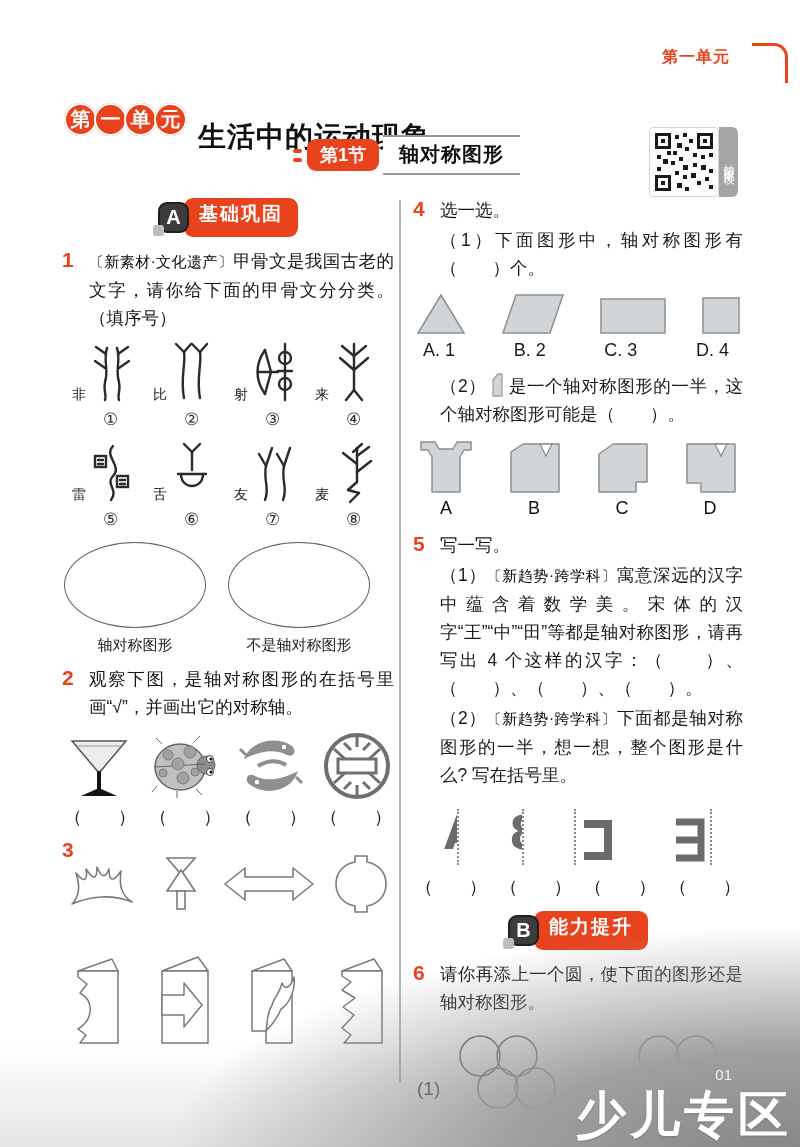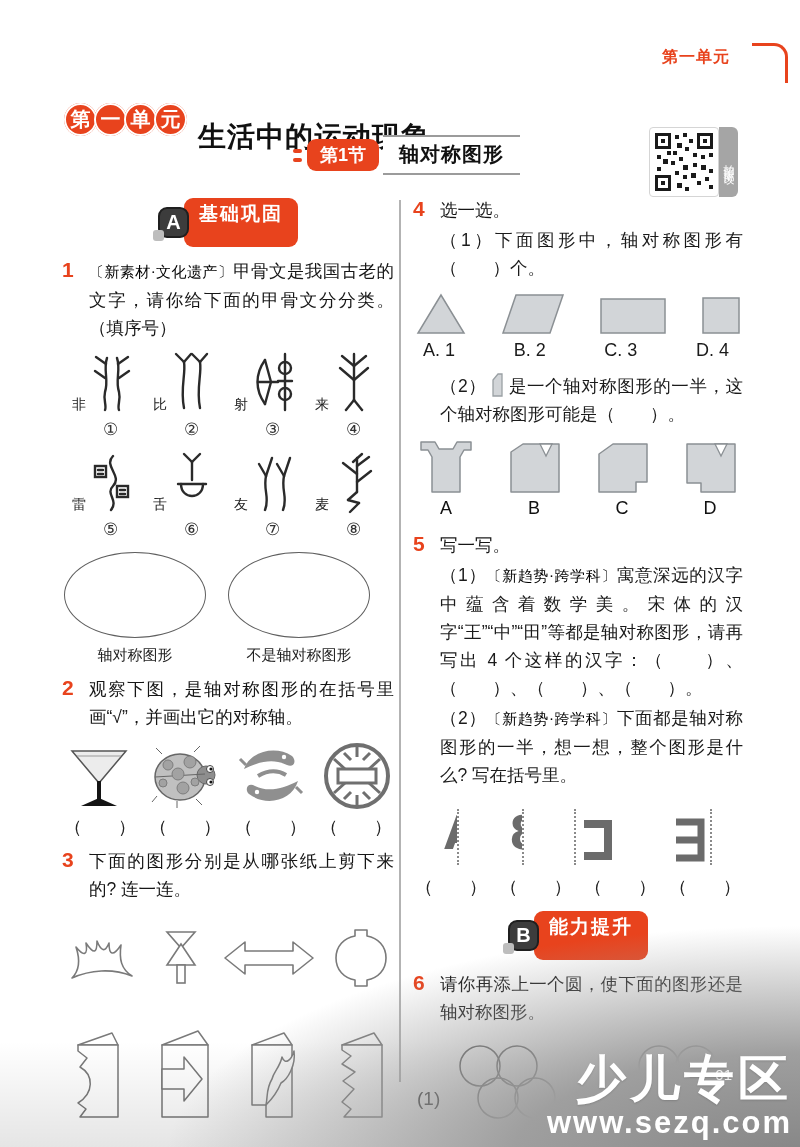--- a/index.html
+++ b/index.html
@@ -33,21 +33,21 @@
   .col { position:absolute; top:196px; }
   .col-left  { left:62px;  width:332px; }
   .col-right { left:413px; width:330px; }
   
   .ab-row { display:flex; justify-content:center; margin:2px 0 10px; }
   .ab { display:flex; align-items:center; }
   .ab-letter { position:relative; width:31px; height:31px; background:#3c3c3c; border:2px solid #1f1f1f; border-radius:9px;
     color:#fff; font-size:20px; font-weight:bold; display:grid; place-items:center; z-index:1; }
   .ab-letter::before { content:""; position:absolute; left:-7px; bottom:-5px; width:11px; height:11px; background:#bdbdbd; border-radius:3px; z-index:-1; }
   .ab-label { background:#e8431d; color:#fff; font-size:19px; font-weight:bold; letter-spacing:2px;
-    padding:3px 15px 20px; border-radius:9px; margin-left:-5px; }
+    padding:3px 15px 10px; border-radius:9px; margin-left:-5px; }
   
   .q { position:relative; padding-left:27px; font-size:17.5px; line-height:28px; text-align:justify; color:#161616; }
   .qnum { position:absolute; left:0; top:-1px; color:#e8431d; font-size:21px; font-weight:bold; }
   .tag { color:#000000; font-family:"Liberation Serif", serif; font-size:15px; }
   .sub { padding-left:27px; font-size:17.5px; line-height:28px; text-align:justify; margin-top:2px; }
   
   .oracle-grid { display:grid; grid-template-columns:repeat(4,1fr); row-gap:10px; margin:8px 0 12px; padding-left:8px; }
   .oracle-cell { text-align:center; }
   .oracle-art { position:relative; height:66px; }
   .oracle-label { position:absolute; left:2px; bottom:2px; font-family:"Liberation Serif", serif; font-size:14px; color:#222; }
@@ -388,21 +388,20 @@
     </div>
     <div class="paren-row">
       <span>（　　）</span>
       <span>（　　）</span>
       <span>（　　）</span>
       <span>（　　）</span>
     </div>
 
     <p class="q">
       <span class="qnum">3</span>
-      <span>下面的图形分别是从哪张纸上剪下来的? 连一连。</span>
     </p>
 
     <div class="shape-row">
       <span>
         <svg width="76" height="52" viewBox="0 0 76 52">
           <path d="M8,46 C16,38 16,27 12,15 C20,25 24,23 22,11 C30,23 33,21 33,9 C37,19 41,21 45,11 C45,23 49,25 57,13 C55,27 57,37 68,44 C48,36 26,38 8,46 Z" fill="#fff" stroke="#7a7a7a" stroke-width="1.6" stroke-linejoin="round"></path>
         </svg>
       </span>
       <span>
         <svg width="56" height="58" viewBox="0 0 56 58">
@@ -608,16 +607,15 @@
           </g>
         </svg>
       </div>
     </div>
   </div>
 
   <div class="bottom-grad"></div>
   <div class="page-num">01</div>
   <div class="watermark">
     <div class="wm1">少儿专区</div>
-    <div class="wm2">www.sezq.com</div>
   </div>
 
 </div>
 
 </body></html>

